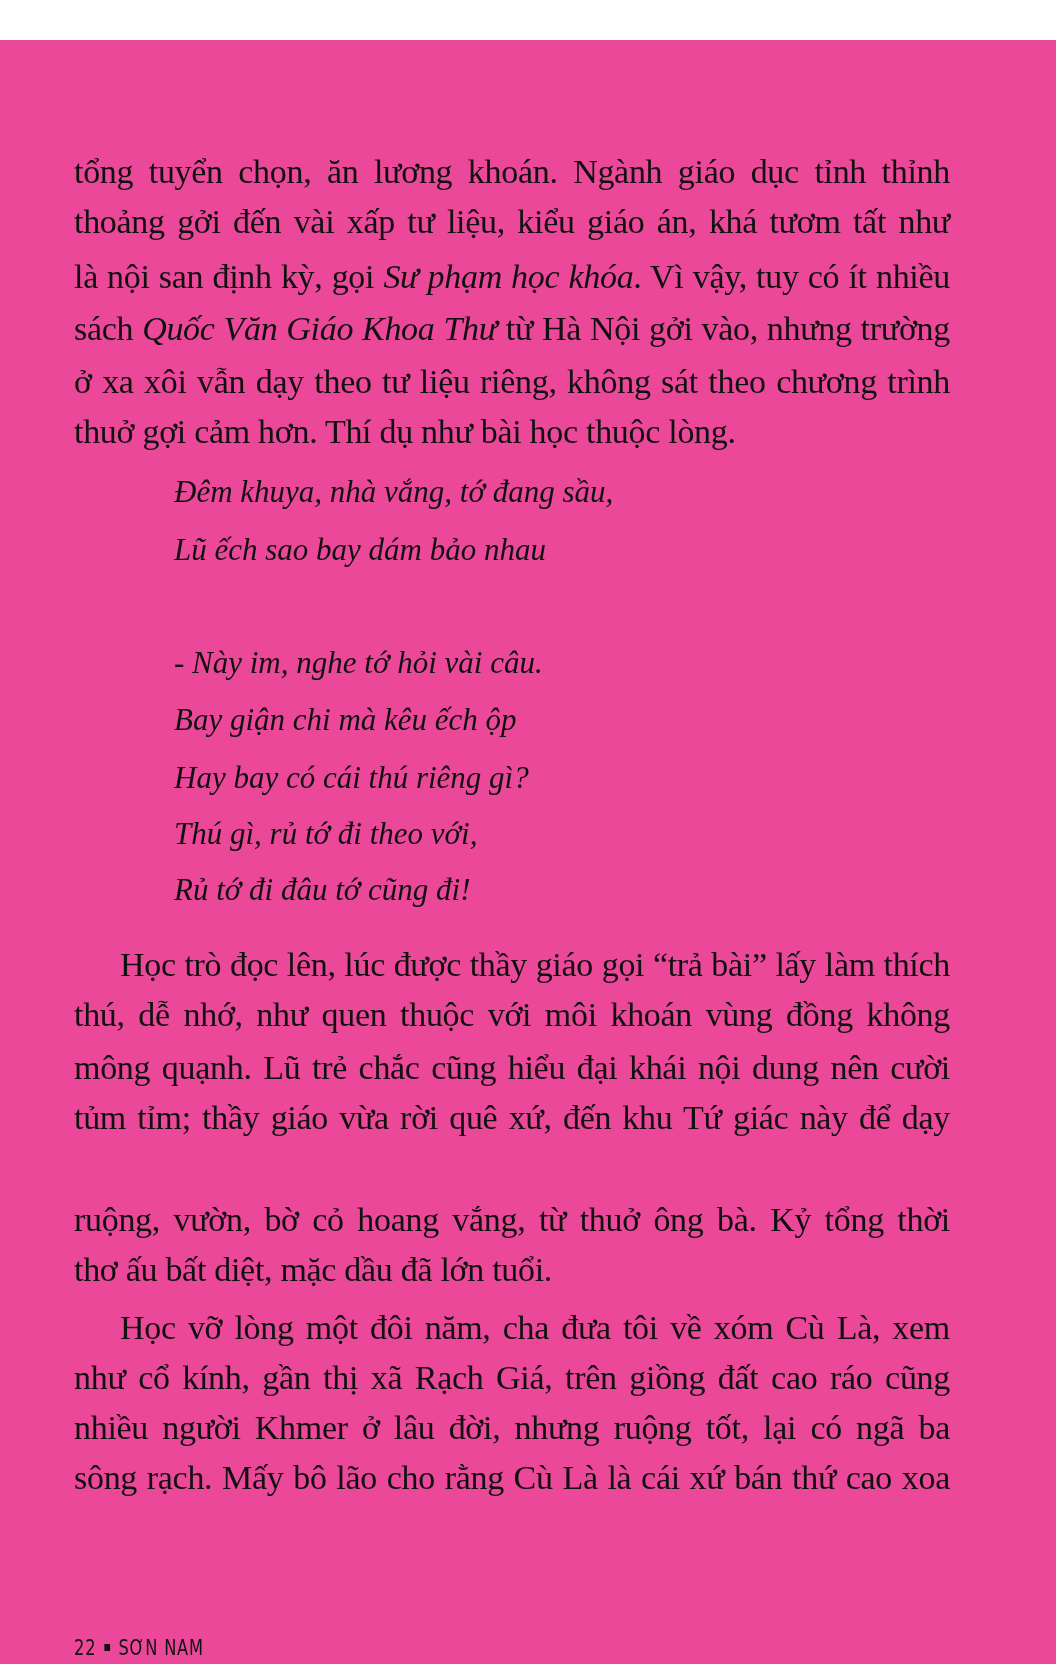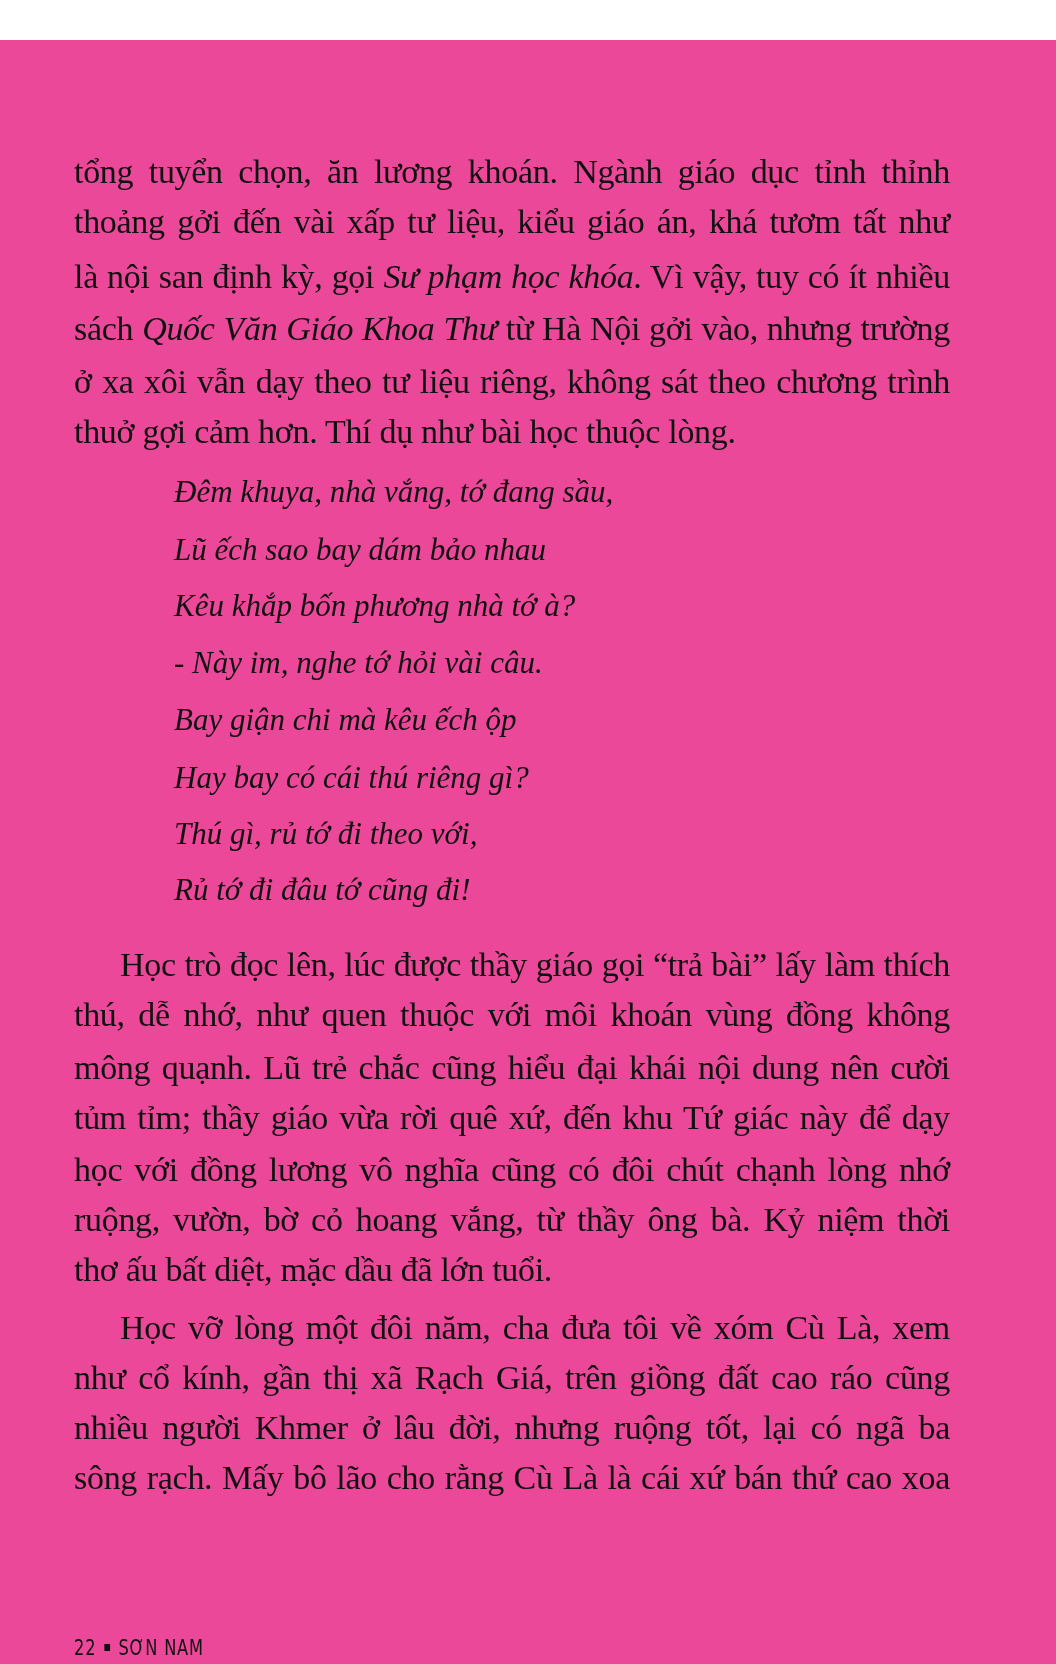--- a/index.html
+++ b/index.html
@@ -84,33 +84,31 @@
 
   <div class="line just" style="top:112px">tổng tuyển chọn, ăn lương khoán. Ngành giáo dục tỉnh thỉnh</div>
   <div class="line just" style="top:162px">thoảng gởi đến vài xấp tư liệu, kiểu giáo án, khá tươm tất như</div>
   <div class="line just" style="top:217px"><span>là nội san định kỳ, gọi </span><em>Sư phạm học khóa</em><span>. Vì vậy, tuy có ít nhiều</span></div>
   <div class="line just" style="top:269px"><span>sách </span><em>Quốc Văn Giáo Khoa Thư</em><span> từ Hà Nội gởi vào, nhưng trường</span></div>
   <div class="line just" style="top:322px">ở xa xôi vẫn dạy theo tư liệu riêng, không sát theo chương trình</div>
   <div class="line" style="top:372px">thuở gợi cảm hơn. Thí dụ như bài học thuộc lòng.</div>
 
   <div class="poem" style="top:432px">Đêm khuya, nhà vắng, tớ đang sầu,</div>
   <div class="poem" style="top:490px">Lũ ếch sao bay dám bảo nhau</div>
-  <div class="poem" style="top:546px">Kêu khắp bốn phương nhà tớ à?</div>
   <div class="poem" style="top:603px">- Này im, nghe tớ hỏi vài câu.</div>
   <div class="poem" style="top:660px">Bay giận chi mà kêu ếch ộp</div>
   <div class="poem" style="top:718px">Hay bay có cái thú riêng gì?</div>
   <div class="poem" style="top:774px">Thú gì, rủ tớ đi theo với,</div>
   <div class="poem" style="top:830px">Rủ tớ đi đâu tớ cũng đi!</div>
 
   <div class="line just indent" style="top:905px">Học trò đọc lên, lúc được thầy giáo gọi “trả bài” lấy làm thích</div>
   <div class="line just" style="top:955px">thú, dễ nhớ, như quen thuộc với môi khoán vùng đồng không</div>
   <div class="line just" style="top:1008px">mông quạnh. Lũ trẻ chắc cũng hiểu đại khái nội dung nên cười</div>
   <div class="line just" style="top:1058px">tủm tỉm; thầy giáo vừa rời quê xứ, đến khu Tứ giác này để dạy</div>
-  <div class="line just" style="top:1110px">học với đồng lương vô nghĩa cũng có đôi chút chạnh lòng nhớ</div>
-  <div class="line just" style="top:1160px">ruộng, vườn, bờ cỏ hoang vắng, từ thầy ông bà. Kỷ niệm thời</div>
+  <div class="line just" style="top:1160px">ruộng, vườn, bờ cỏ hoang vắng, từ thuở ông bà. Kỷ tổng thời</div>
   <div class="line" style="top:1210px">thơ ấu bất diệt, mặc dầu đã lớn tuổi.</div>
 
   <div class="line just indent" style="top:1268px">Học vỡ lòng một đôi năm, cha đưa tôi về xóm Cù Là, xem</div>
   <div class="line just" style="top:1318px">như cổ kính, gần thị xã Rạch Giá, trên giồng đất cao ráo cũng</div>
   <div class="line just" style="top:1368px">nhiều người Khmer ở lâu đời, nhưng ruộng tốt, lại có ngã ba</div>
   <div class="line just" style="top:1418px">sông rạch. Mấy bô lão cho rằng Cù Là là cái xứ bán thứ cao xoa</div>
 
   <div class="footer">
     <span>22</span><span class="dot"></span><span>SƠN NAM</span>
   </div>

